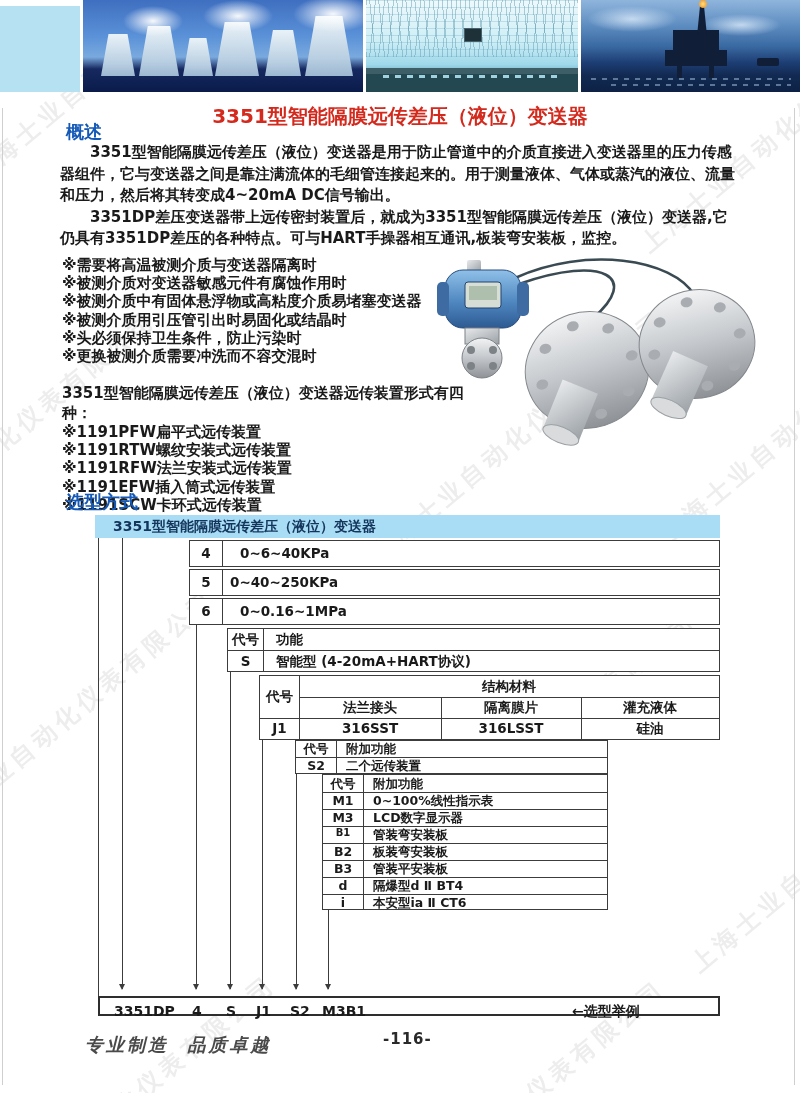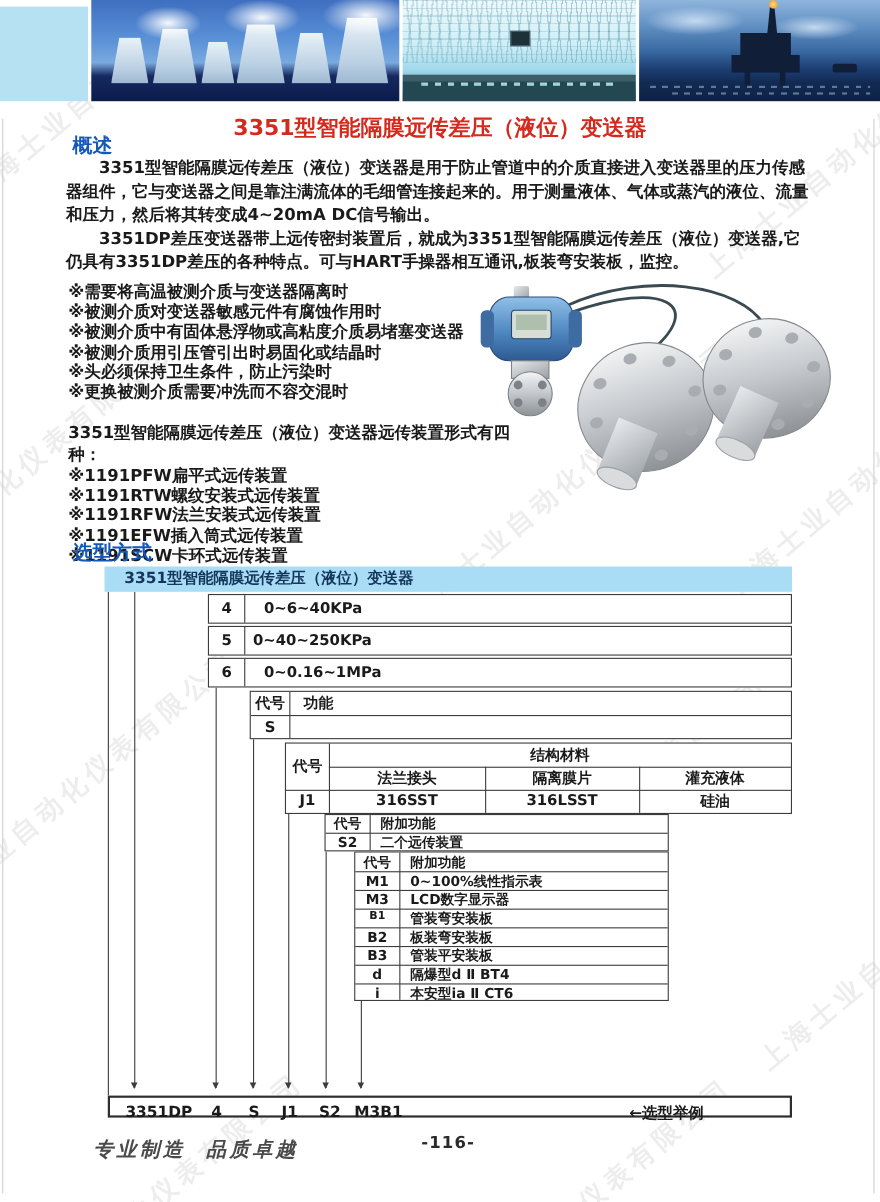--- a/index.html
+++ b/index.html
@@ -232,20 +232,21 @@
     <div class="ct ctr" style="left:0;top:4px;width:32px">6</div>
     <div class="ct" style="left:50px;top:4px">0~0.16~1MPa</div>
   </div>
 
   <div class="tbox" style="left:227px;top:628px;width:493px;height:44px">
     <div class="vl" style="left:35px;top:0;height:42px"></div>
     <div class="hl" style="left:0;top:21px;width:491px"></div>
     <div class="ct ctr" style="left:0;top:2px;width:35px">代号</div>
     <div class="ct" style="left:48px;top:2px">功能</div>
     <div class="ct ctr" style="left:0;top:24px;width:35px">S</div>
+    <div class="ct" style="left:48px;top:24px">智能型 (4-20mA+HART协议)</div>
   </div>
 
   <div class="tbox" style="left:259px;top:675px;width:461px;height:65px">
     <div class="vl" style="left:39px;top:0;height:63px"></div>
     <div class="hl" style="left:39px;top:21px;width:420px"></div>
     <div class="hl" style="left:0;top:42px;width:459px"></div>
     <div class="vl" style="left:181px;top:21px;height:42px"></div>
     <div class="vl" style="left:321px;top:21px;height:42px"></div>
     <div class="ct ctr" style="left:0;top:12px;width:39px">代号</div>
     <div class="ct ctr" style="left:39px;top:2px;width:420px">结构材料</div>

